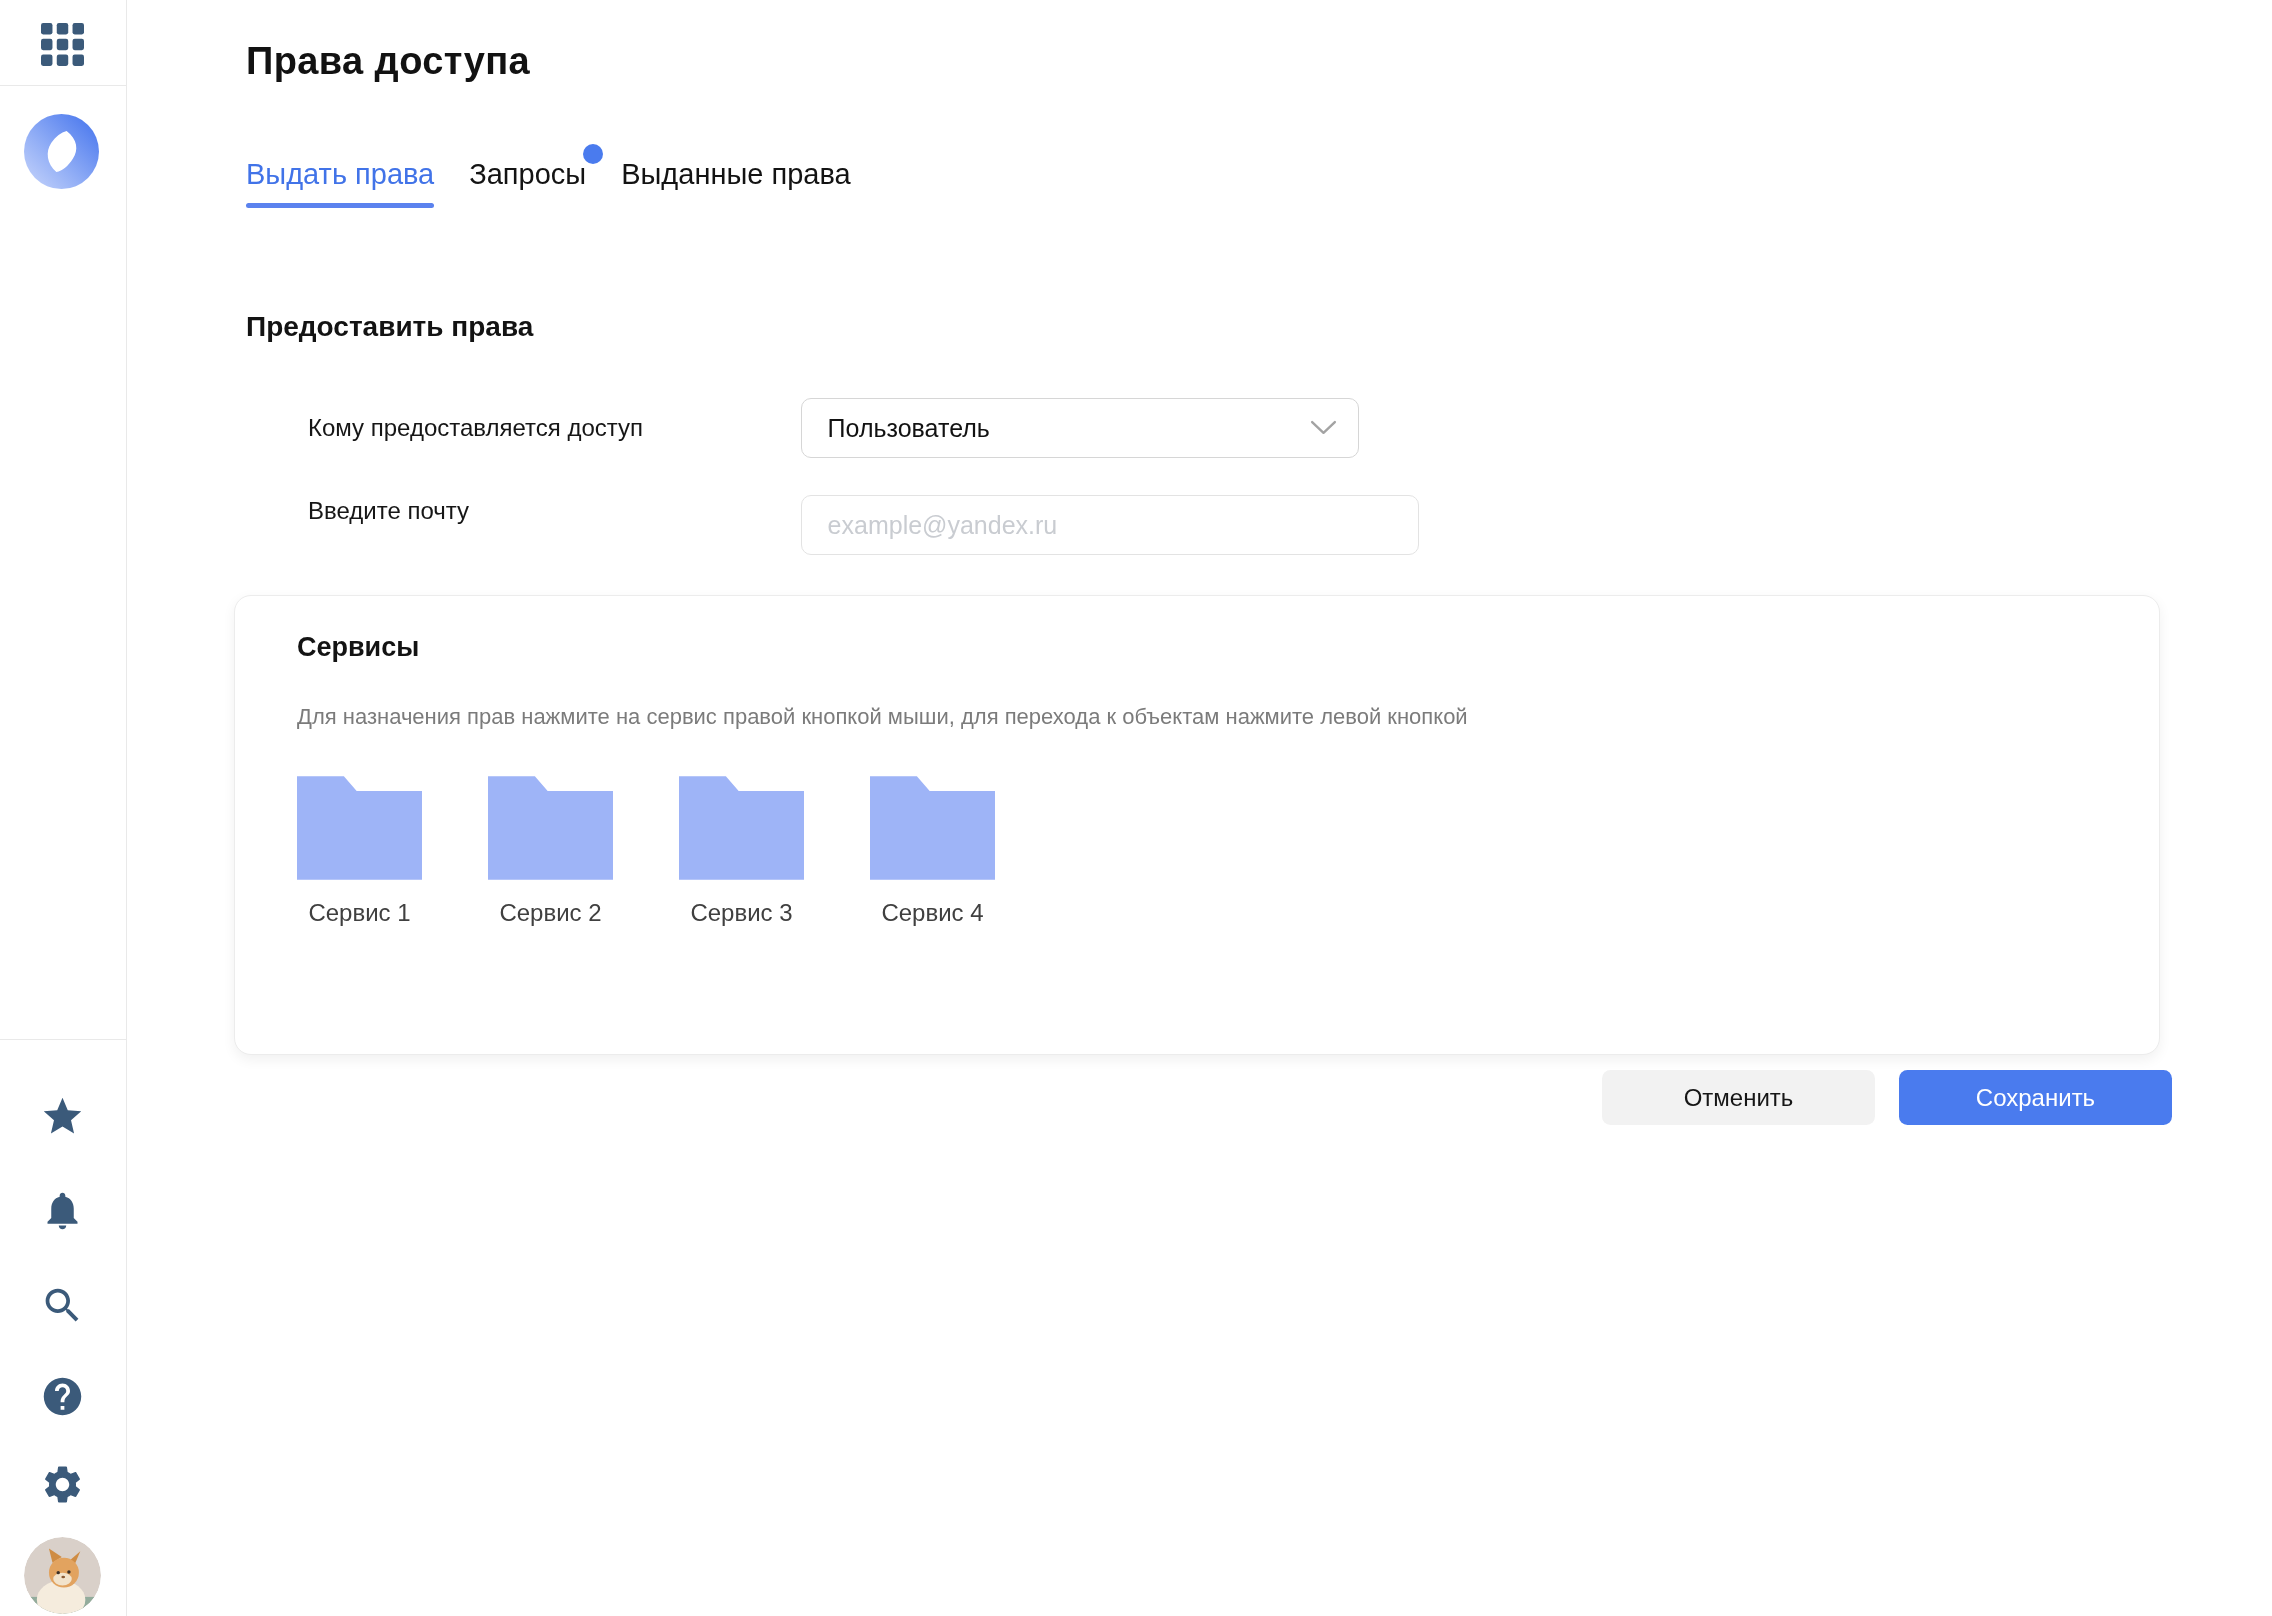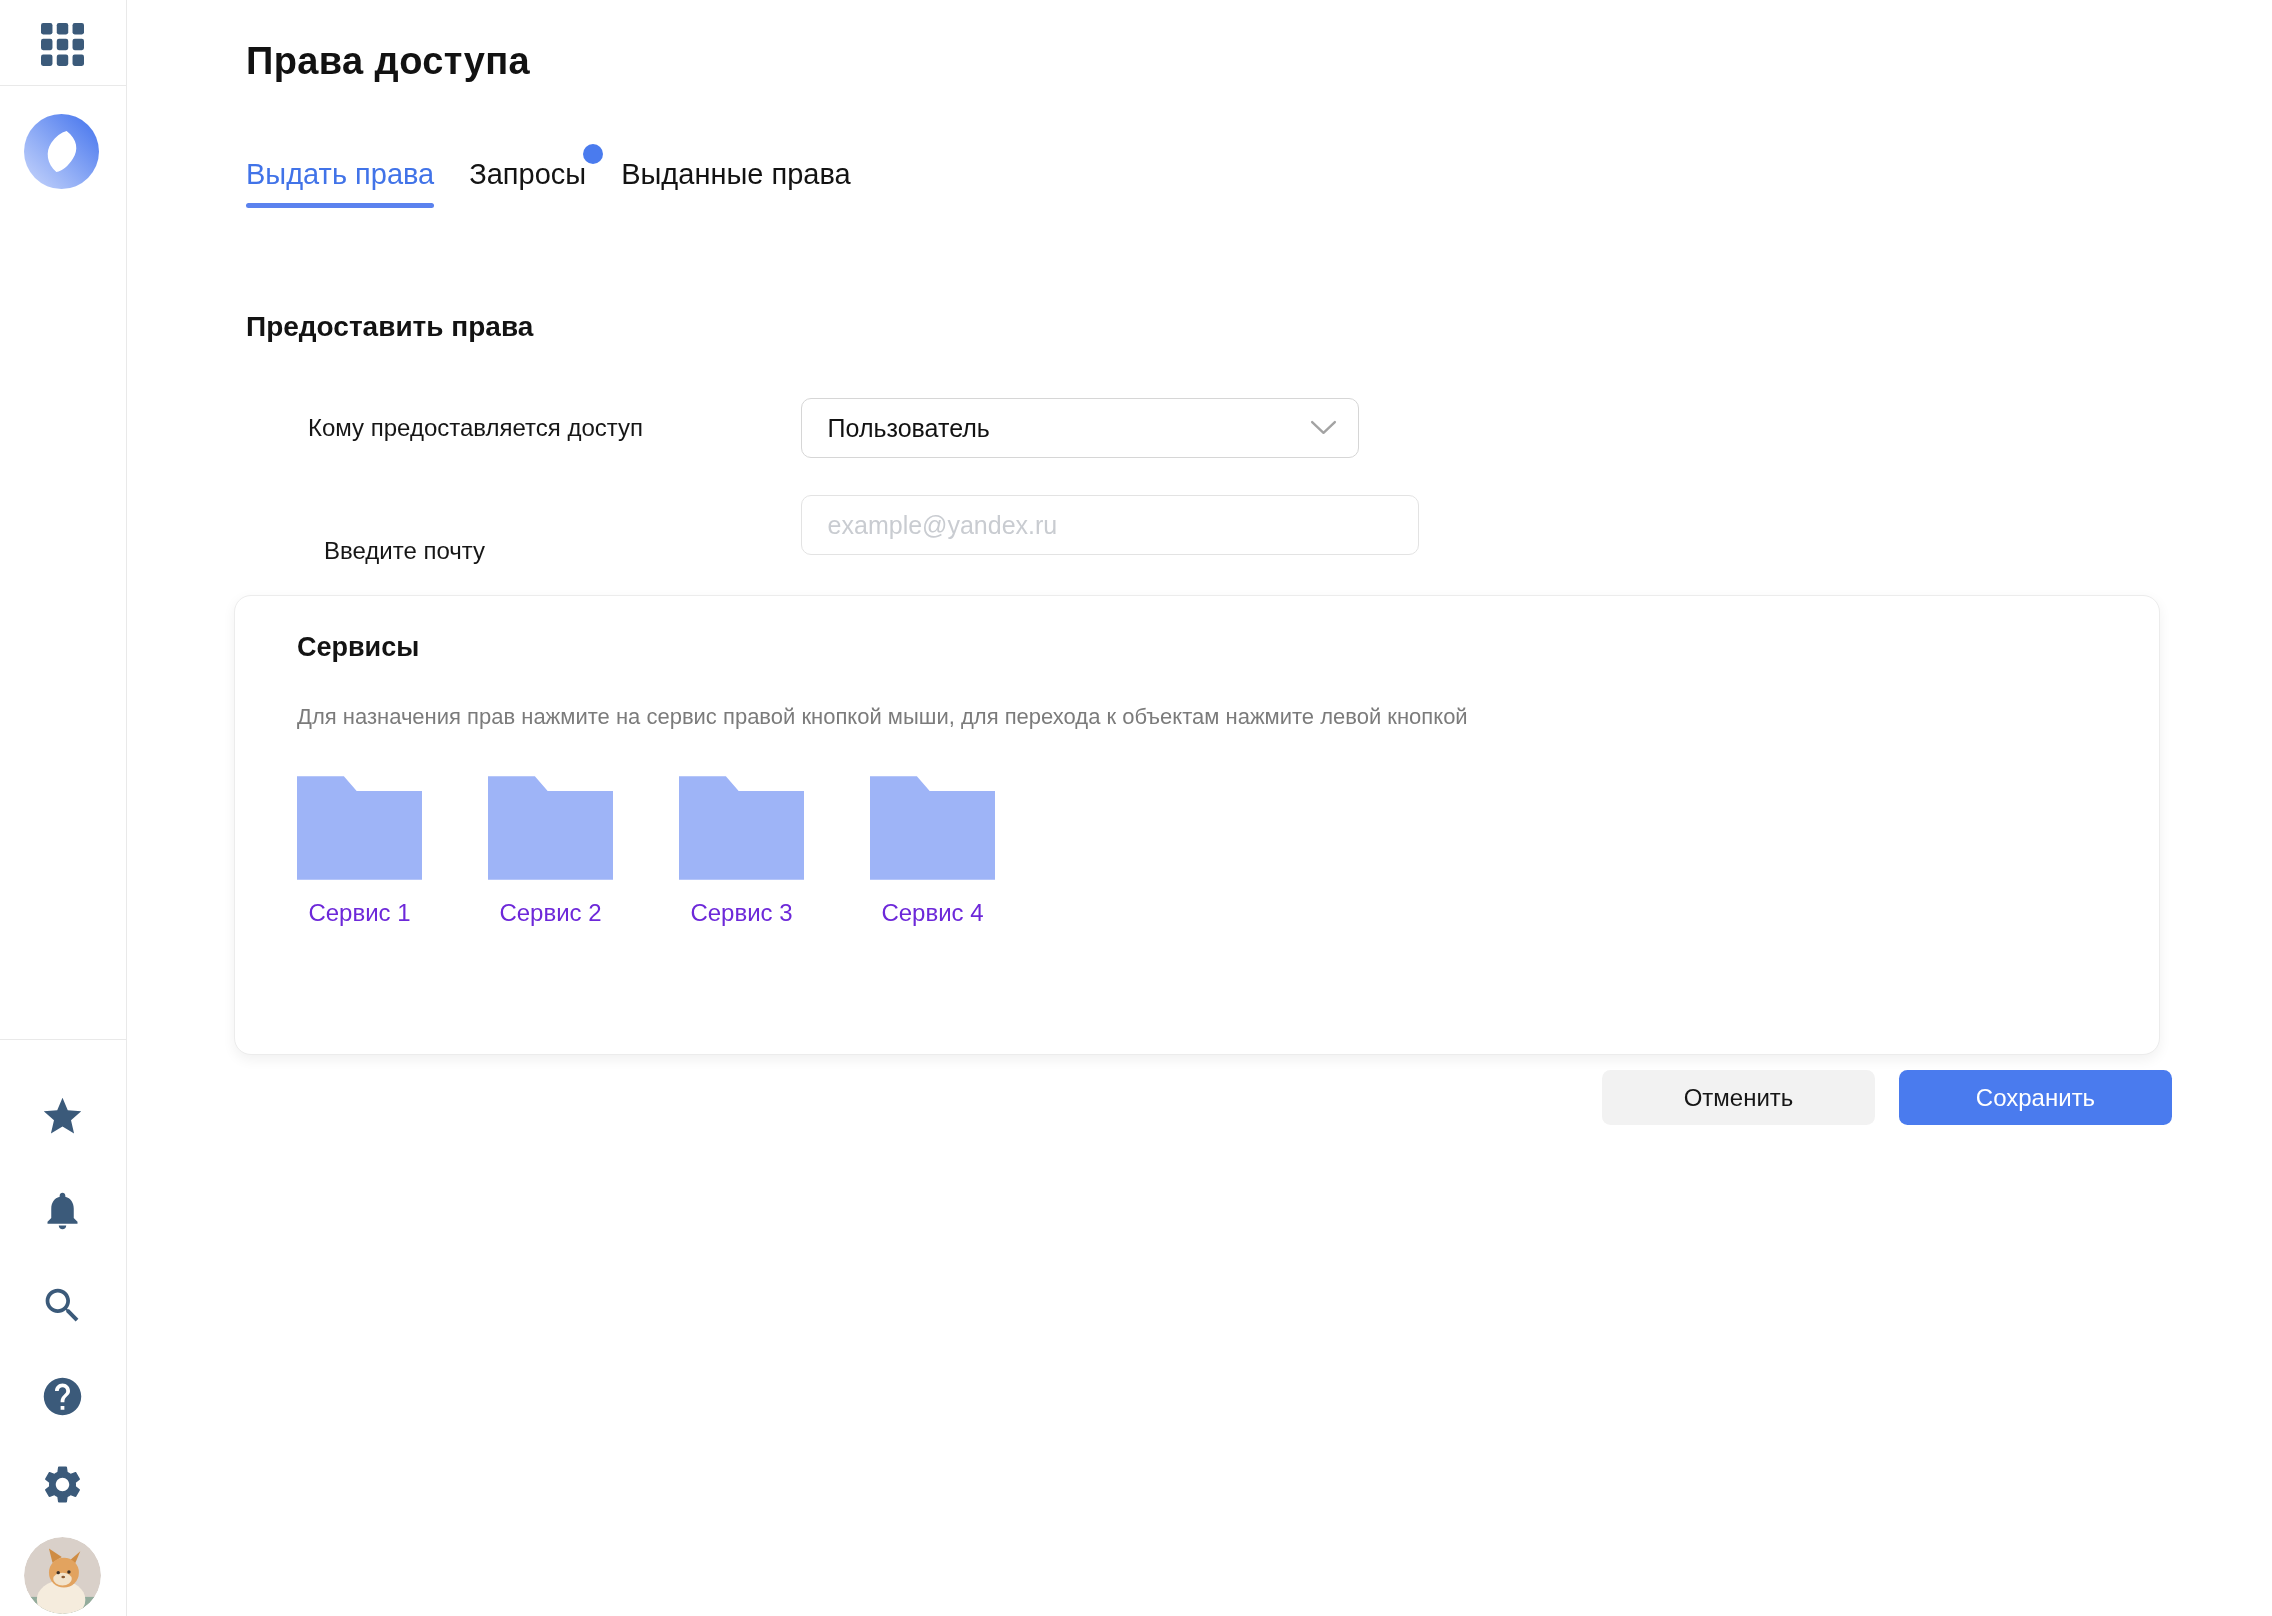--- a/index.html
+++ b/index.html
@@ -53,21 +53,21 @@
     border-radius: 50%; background: var(--accent);
   }
 
   .section-title {
     position: absolute; left: 120px; top: 311px; margin: 0;
     font-size: 28px; font-weight: 700; color: #131313;
   }
 
   .form-label { position: absolute; left: 182px; font-size: 24px; color: #161616; line-height: 30px; }
   .label-access { top: 413px; }
-  .label-email  { top: 536px; margin-left: 16px; }
+  .label-email  { top: 496px; }
 
   .select-box {
     position: absolute; left: 675px; top: 398px; width: 558px; height: 60px;
     box-sizing: border-box; background: #fff; border: 1.4px solid #d6d6d6; border-radius: 10px;
     display: flex; align-items: center; padding: 0 21px 0 25.6px; cursor: pointer; gap: 46px;
   }
   .select-box .value { font-size: 25px; color: #121212; }
   .select-box .chev { margin-left: auto; width: 27px; height: 15.6px; }
 
   .email-input {
@@ -83,21 +83,21 @@
     box-sizing: border-box; background: #fff; border: 0.7px solid #ececec; border-radius: 17px;
     box-shadow: 0 4.3px 12.8px rgba(0,0,0,0.06);
   }
   .card-title { position: absolute; left: 62px; top: 36px; margin: 0;
     font-size: 27px; font-weight: 700; color: #131313; }
   .card-hint { position: absolute; left: 62px; top: 108px; margin: 0;
     font-size: 22px; color: #7b7b7b; white-space: nowrap; }
   .folders { position: absolute; left: 62px; top: 180px; display: flex; gap: 66px; }
   .folder { width: 125px; background: none; border: none; padding: 0; cursor: pointer; font-family: inherit; }
   .folder svg { display: block; width: 125px; height: 104px; color: var(--folder); }
-  .folder .flabel { display: block; margin-top: 18.5px; text-align: center; font-size: 24px; color: #6d28d9; }
+  .folder .flabel { display: block; margin-top: 18.5px; text-align: center; font-size: 24px; color: #404040; }
 
   
   .btn {
     position: absolute; top: 1070px; width: 273px; height: 55px; border: none; border-radius: 8.5px;
     font-family: inherit; font-size: 24px; cursor: pointer;
   }
   .btn-cancel { left: 1476px; background: #f2f2f2; color: #161616; }
   .btn-save   { left: 1773px; background: var(--accent); color: #ffffff; }
 </style>
 </head>

